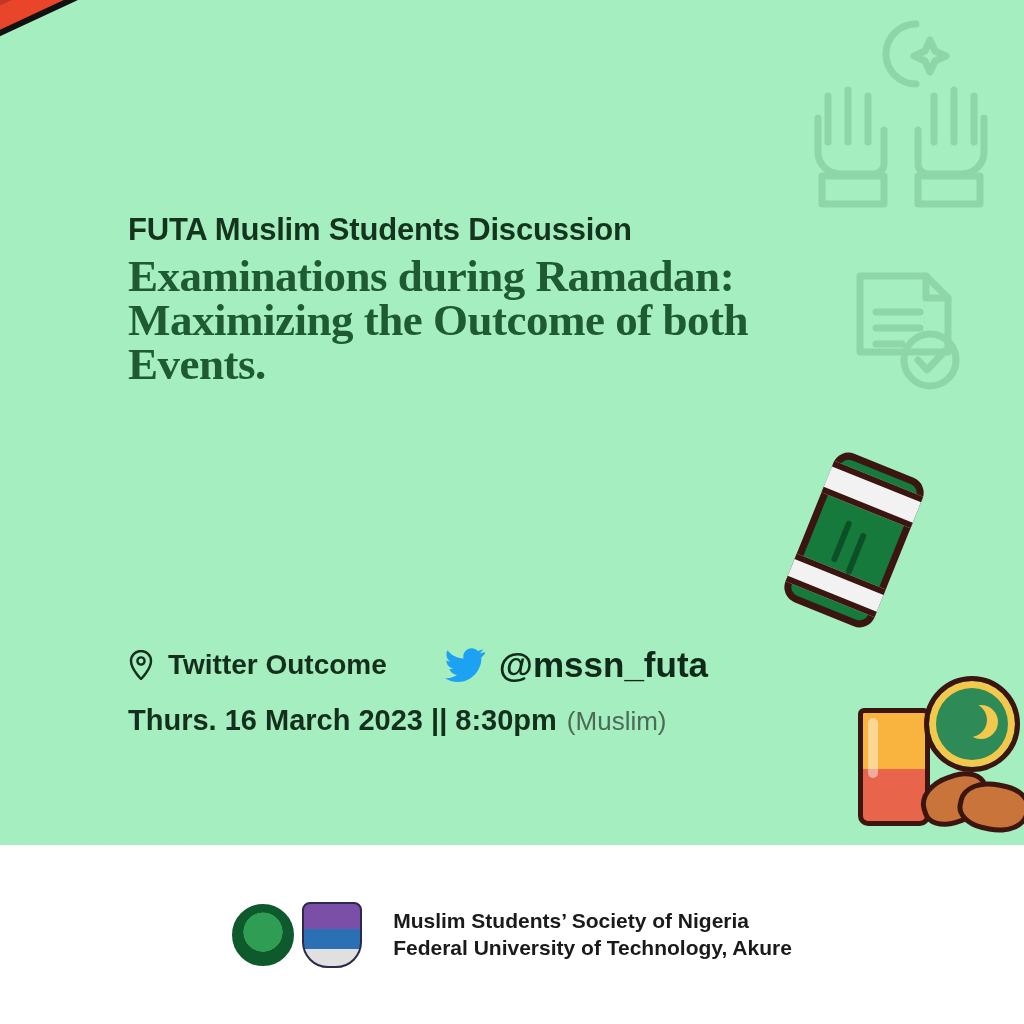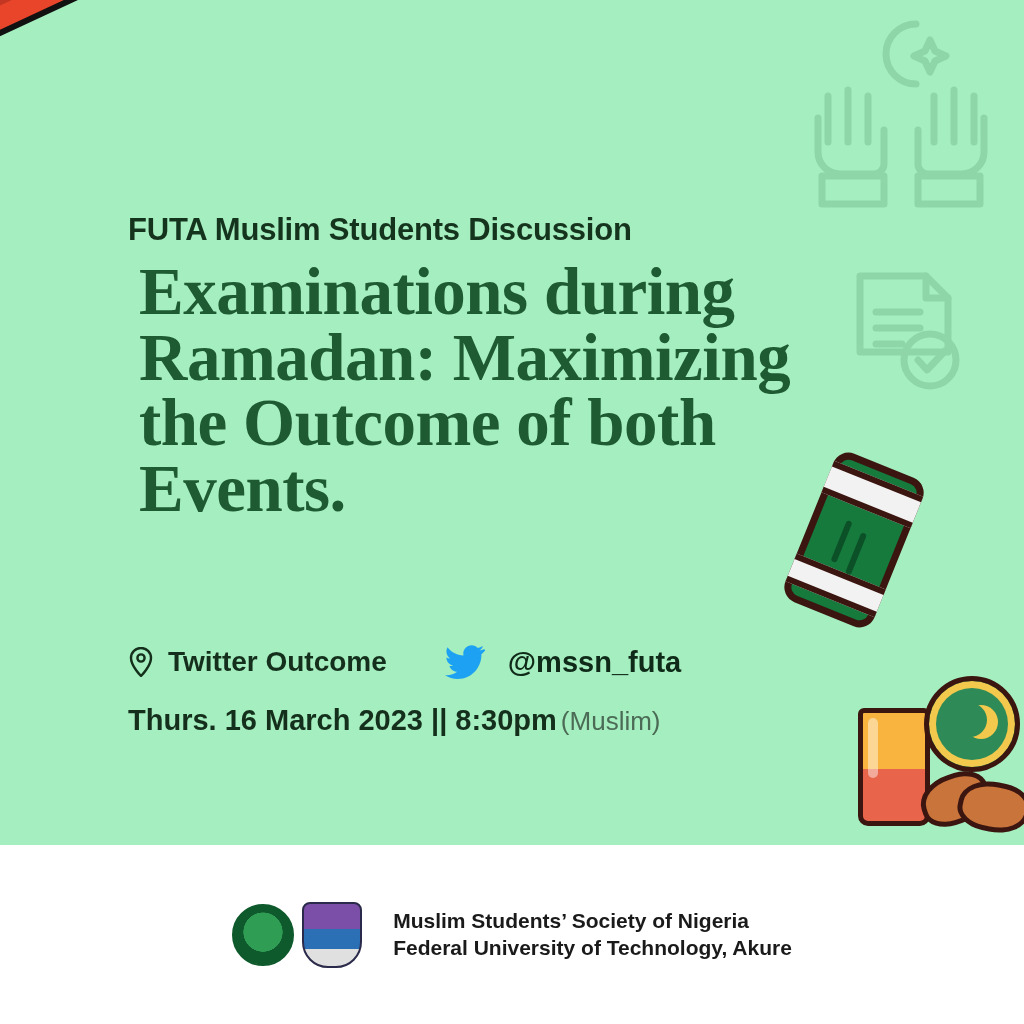--- a/index.html
+++ b/index.html
@@ -167,55 +167,54 @@
   .kicker {
     font-size: 31px;
     font-weight: 700;
     color: #15341E;
     letter-spacing: -0.2px;
     margin: 0 0 6px 0;
   }
   .headline {
     font-family: "Liberation Serif", serif;
     font-weight: 700;
-    font-size: 67px;
+    font-size: 45px;
     line-height: 0.98;
     color: #1E5B33;
-    margin: 11px;
+    margin: 0;
     letter-spacing: -0.5px;
   }
   .meta-row {
     position: absolute;
     left: 128px;
     top: 645px;
     display: flex;
     align-items: center;
     gap: 14px;
   }
   .meta-pin { width: 26px; height: 30px; }
   .meta-text {
     font-size: 28px;
     font-weight: 700;
     color: #14301C;
   }
   .meta-gap { width: 30px; }
   .twitter-bird { width: 40px; height: 34px; }
   .handle {
-    font-size: 29px;
+    font-size: 35px;
     font-weight: 700;
     color: #0f2a18;
-    margin-left: 9px;
   }
   .date-row {
     position: absolute;
     left: 128px;
     top: 704px;
     display: flex;
     align-items: baseline;
-    gap: 4px;
+    gap: 10px;
   }
   .date-main {
     font-size: 29px;
     font-weight: 700;
     color: #14301C;
   }
   .date-sub {
     font-size: 26px;
     font-weight: 400;
     color: #4c6b57;

